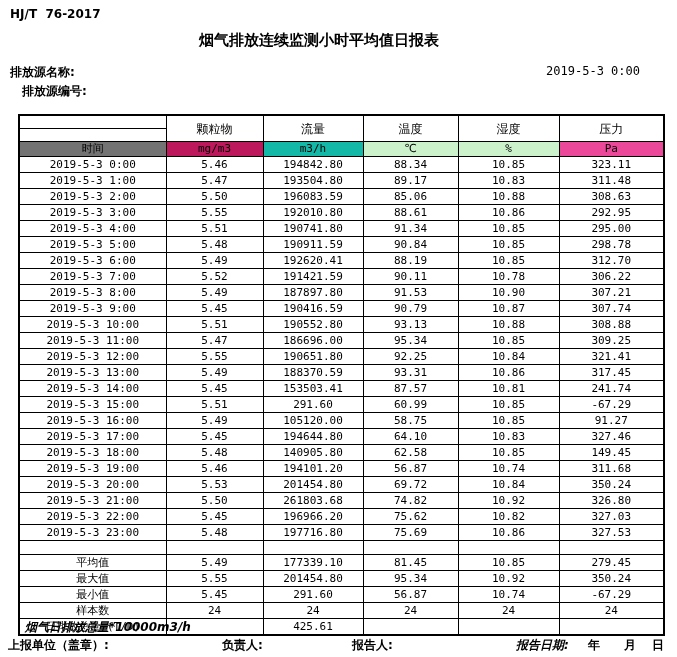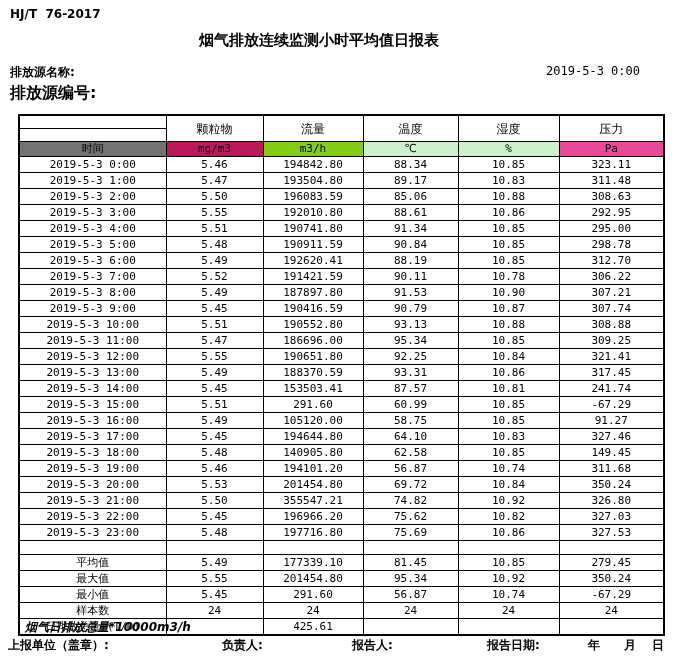--- a/index.html
+++ b/index.html
@@ -3,21 +3,21 @@
 <meta charset="utf-8">
 <style>
   html,body{margin:0;padding:0;}
   body{
     width:677px;height:657px;position:relative;background:#ffffff;color:#000;
     font-family:"DejaVu Sans",sans-serif;
   }
   .std-no{position:absolute;left:10px;top:7px;font-size:12px;font-weight:bold;white-space:pre;text-align:center;}
   .doc-title{position:absolute;left:0;top:31px;width:638px;text-align:center;font-size:15px;font-weight:bold;}
   .src-name{position:absolute;left:10px;top:64px;font-size:12px;font-weight:bold;}
-  .src-code{position:absolute;left:10px;top:83px;font-size:16px;font-weight:bold;}
+  .src-code{position:absolute;left:22px;top:83px;font-size:12px;font-weight:bold;}
   .report-dt{position:absolute;right:37px;top:64px;font-size:12px;font-family:"DejaVu Sans Mono","DejaVu Sans",monospace;}
   table.report{
     position:absolute;left:18px;top:114px;
     border-collapse:collapse;table-layout:fixed;
     border:2px solid #000;
     font-size:11px;
     font-family:"DejaVu Sans Mono","DejaVu Sans",monospace;
   }
   table.report td,table.report th{
     border:1px solid #000;padding:0;margin:0;
@@ -29,21 +29,21 @@
   tr.head-sub td{height:12px;}
   tr.head-top th{font-size:12px;font-family:"DejaVu Sans",sans-serif;}
   tr[data-name="unit-row"] td{height:14px;}
   tr[data-name="blank-row"] td{height:13px;}
   .foot-note{position:absolute;left:25px;top:619px;font-size:12px;font-weight:bold;font-style:italic;}
   .sign-line{position:absolute;left:0;top:637px;width:677px;font-size:12px;font-weight:bold;}
   .sign-line span{position:absolute;top:0;white-space:nowrap;}
   .lbl-unit{left:8px;}
   .lbl-resp{left:222px;}
   .lbl-reporter{left:352px;}
-  .lbl-date{left:487px;}
+  .lbl-date{left:516px;font-style:italic;}
   .lbl-year{left:588px;}
   .lbl-month{left:624px;}
   .lbl-day{left:652px;}
 </style>
 </head>
 <body>
 
 <div class="std-no" data-name="standard-number">HJ/T  76-2017</div>
 <div class="doc-title" data-name="page-title">烟气排放连续监测小时平均值日报表</div>
 <div class="src-name" data-name="emission-source-name-label">排放源名称:</div>
@@ -67,21 +67,21 @@
       <th rowspan="2" data-name="column-header-temperature">温度</th>
       <th rowspan="2" data-name="column-header-humidity">湿度</th>
       <th rowspan="2" data-name="column-header-pressure">压力</th>
     </tr>
     <tr class="head-sub" data-name="header-row-sub">
       <td data-name="header-empty-cell"></td>
     </tr>
     <tr data-name="unit-row">
       <td data-name="time-column-label" style="background: #737373;">时间</td>
       <td data-name="unit-cell-pm" style="background: #be185d;">mg/m3</td>
-      <td data-name="unit-cell-flow" style="background: #84cc16;">m3/h</td>
+      <td data-name="unit-cell-flow" style="background: #14b8a6;">m3/h</td>
       <td data-name="unit-cell-temperature" style="background: rgb(204, 242, 204);">℃</td>
       <td data-name="unit-cell-humidity" style="background: rgb(204, 242, 204);">%</td>
       <td data-name="unit-cell-pressure" style="background: #ec4899;">Pa</td>
     </tr>
   </thead>
   <tbody data-name="table-body">
       <tr data-name="table-row">
         <td data-name="time-cell">2019-5-3 0:00</td>
         <td data-name="value-cell">5.46</td>
         <td data-name="value-cell">194842.80</td>
@@ -245,21 +245,21 @@
         <td data-name="time-cell">2019-5-3 20:00</td>
         <td data-name="value-cell">5.53</td>
         <td data-name="value-cell">201454.80</td>
         <td data-name="value-cell">69.72</td>
         <td data-name="value-cell">10.84</td>
         <td data-name="value-cell">350.24</td>
       </tr>
       <tr data-name="table-row">
         <td data-name="time-cell">2019-5-3 21:00</td>
         <td data-name="value-cell">5.50</td>
-        <td data-name="value-cell">355547.21</td>
+        <td data-name="value-cell">261803.68</td>
         <td data-name="value-cell">74.82</td>
         <td data-name="value-cell">10.92</td>
         <td data-name="value-cell">326.80</td>
       </tr>
       <tr data-name="table-row">
         <td data-name="time-cell">2019-5-3 22:00</td>
         <td data-name="value-cell">5.45</td>
         <td data-name="value-cell">196966.20</td>
         <td data-name="value-cell">75.62</td>
         <td data-name="value-cell">10.82</td>

